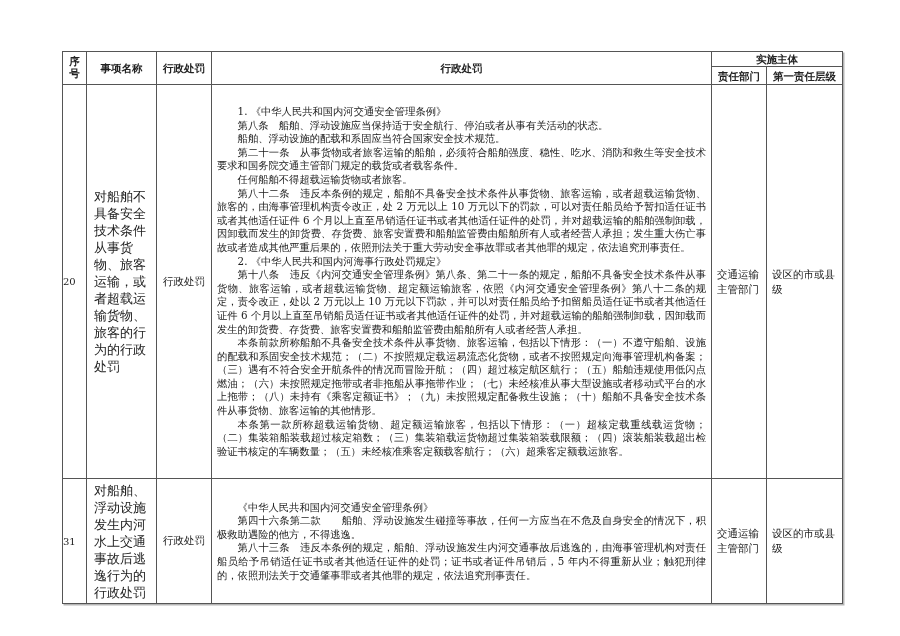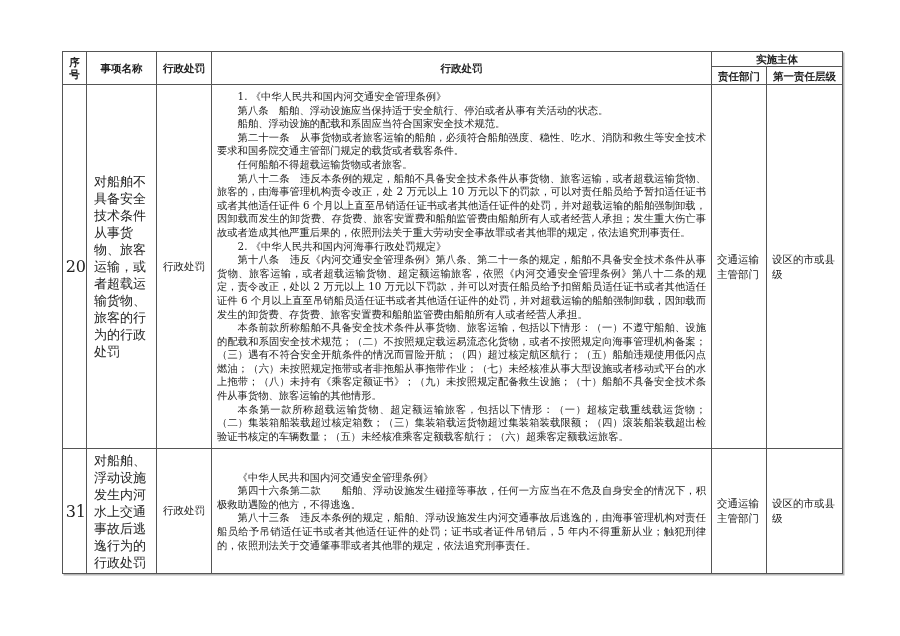--- a/index.html
+++ b/index.html
@@ -28,40 +28,40 @@
     font-size:10.5px;
     text-align:center;
     vertical-align:middle;
     line-height:12px;
     padding:1px 2px;
   }
   tr.hrow1{height:15px;}
   tr.hrow2{height:18px;}
   tr.row-20{height:349px;}
   tr.row-21{height:125px;}
-  th.seq-h{word-break:break-all;line-height:13px;}
+  th.seq-h{word-break:break-all;line-height:13px;font-family:Liberation Serif, serif;}
   td.seq-cell{
-    text-align:right;vertical-align:middle;
-    font-size:16px;
+    text-align:left;vertical-align:middle;
+    font-size:10px;
   }
   td.item-cell{
     vertical-align:middle;
     font-size:13px;
     line-height:17px;
     padding:2px 7px;
     text-align:left;
     word-break:break-all;
   }
   td.type-cell{
     text-align:center;vertical-align:middle;
     font-size:10.5px;
   }
   td.basis-cell{
     vertical-align:middle;
-    padding:5px 5px;
+    padding:20px 5px;
     text-align:left;
   }
   td.basis-cell p{
     margin:0;
     font-size:10.3px;
     line-height:13.6px;
     text-indent:2em;
     text-align:justify;
     word-break:break-all;
   }

